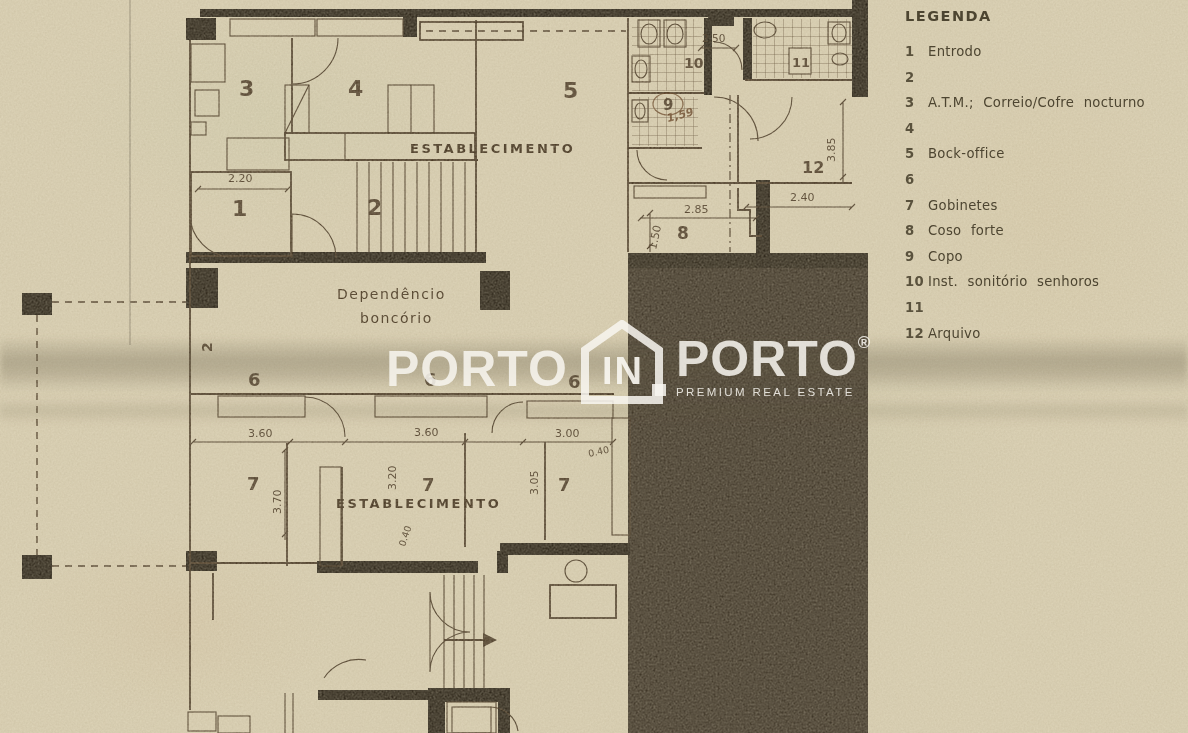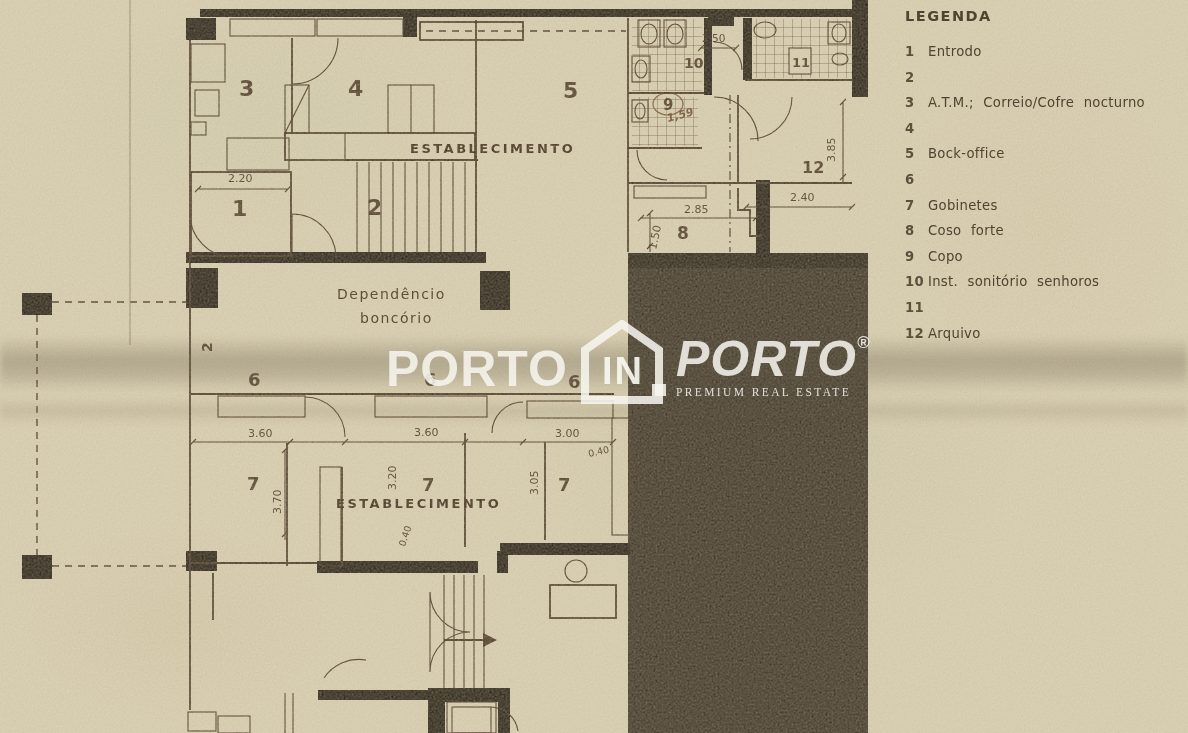--- a/index.html
+++ b/index.html
@@ -48,23 +48,23 @@
     background:linear-gradient(rgba(96,88,66,0), rgba(96,88,66,.14) 50%, rgba(96,88,66,0));
     filter:blur(3px);}
 
   
   .watermark{position:absolute;left:386px;top:320px;display:flex;align-items:flex-end;gap:10px;
     color:var(--wm);pointer-events:none;}
   .wm-word{font-family:"Liberation Sans", sans-serif;font-weight:bold;font-size:50px;
     letter-spacing:1px;line-height:1;padding-bottom:10px;}
   .wm-house{display:block;}
   .wm-right{display:flex;flex-direction:column;}
-  .wm-right .wm-word{padding-bottom:2px;font-style:italic;}
+  .wm-right .wm-word{padding-bottom:2px;}
   .wm-reg{font-size:17px;vertical-align:28px;letter-spacing:0;}
-  .wm-tagline{font-family:Liberation Serif, serif;font-size:11.5px;letter-spacing:2.4px;
+  .wm-tagline{font-family:Liberation Sans, sans-serif;font-size:11.5px;letter-spacing:2.4px;
     padding-bottom:6px;white-space:nowrap;}
 
   
   .legend{position:absolute;left:905px;top:8px;width:278px;color:var(--legend-ink);}
   .legend-title{font-size:14.5px;font-weight:bold;letter-spacing:1.5px;margin-bottom:20px;}
   .legend-row{height:25.6px;font-size:13.2px;letter-spacing:.3px;word-spacing:5px;
     display:flex;align-items:flex-start;}
   .legend-num{display:inline-block;width:23px;flex:none;font-weight:bold;opacity:.9;}
   .legend-label{flex:1;}
 </style>

